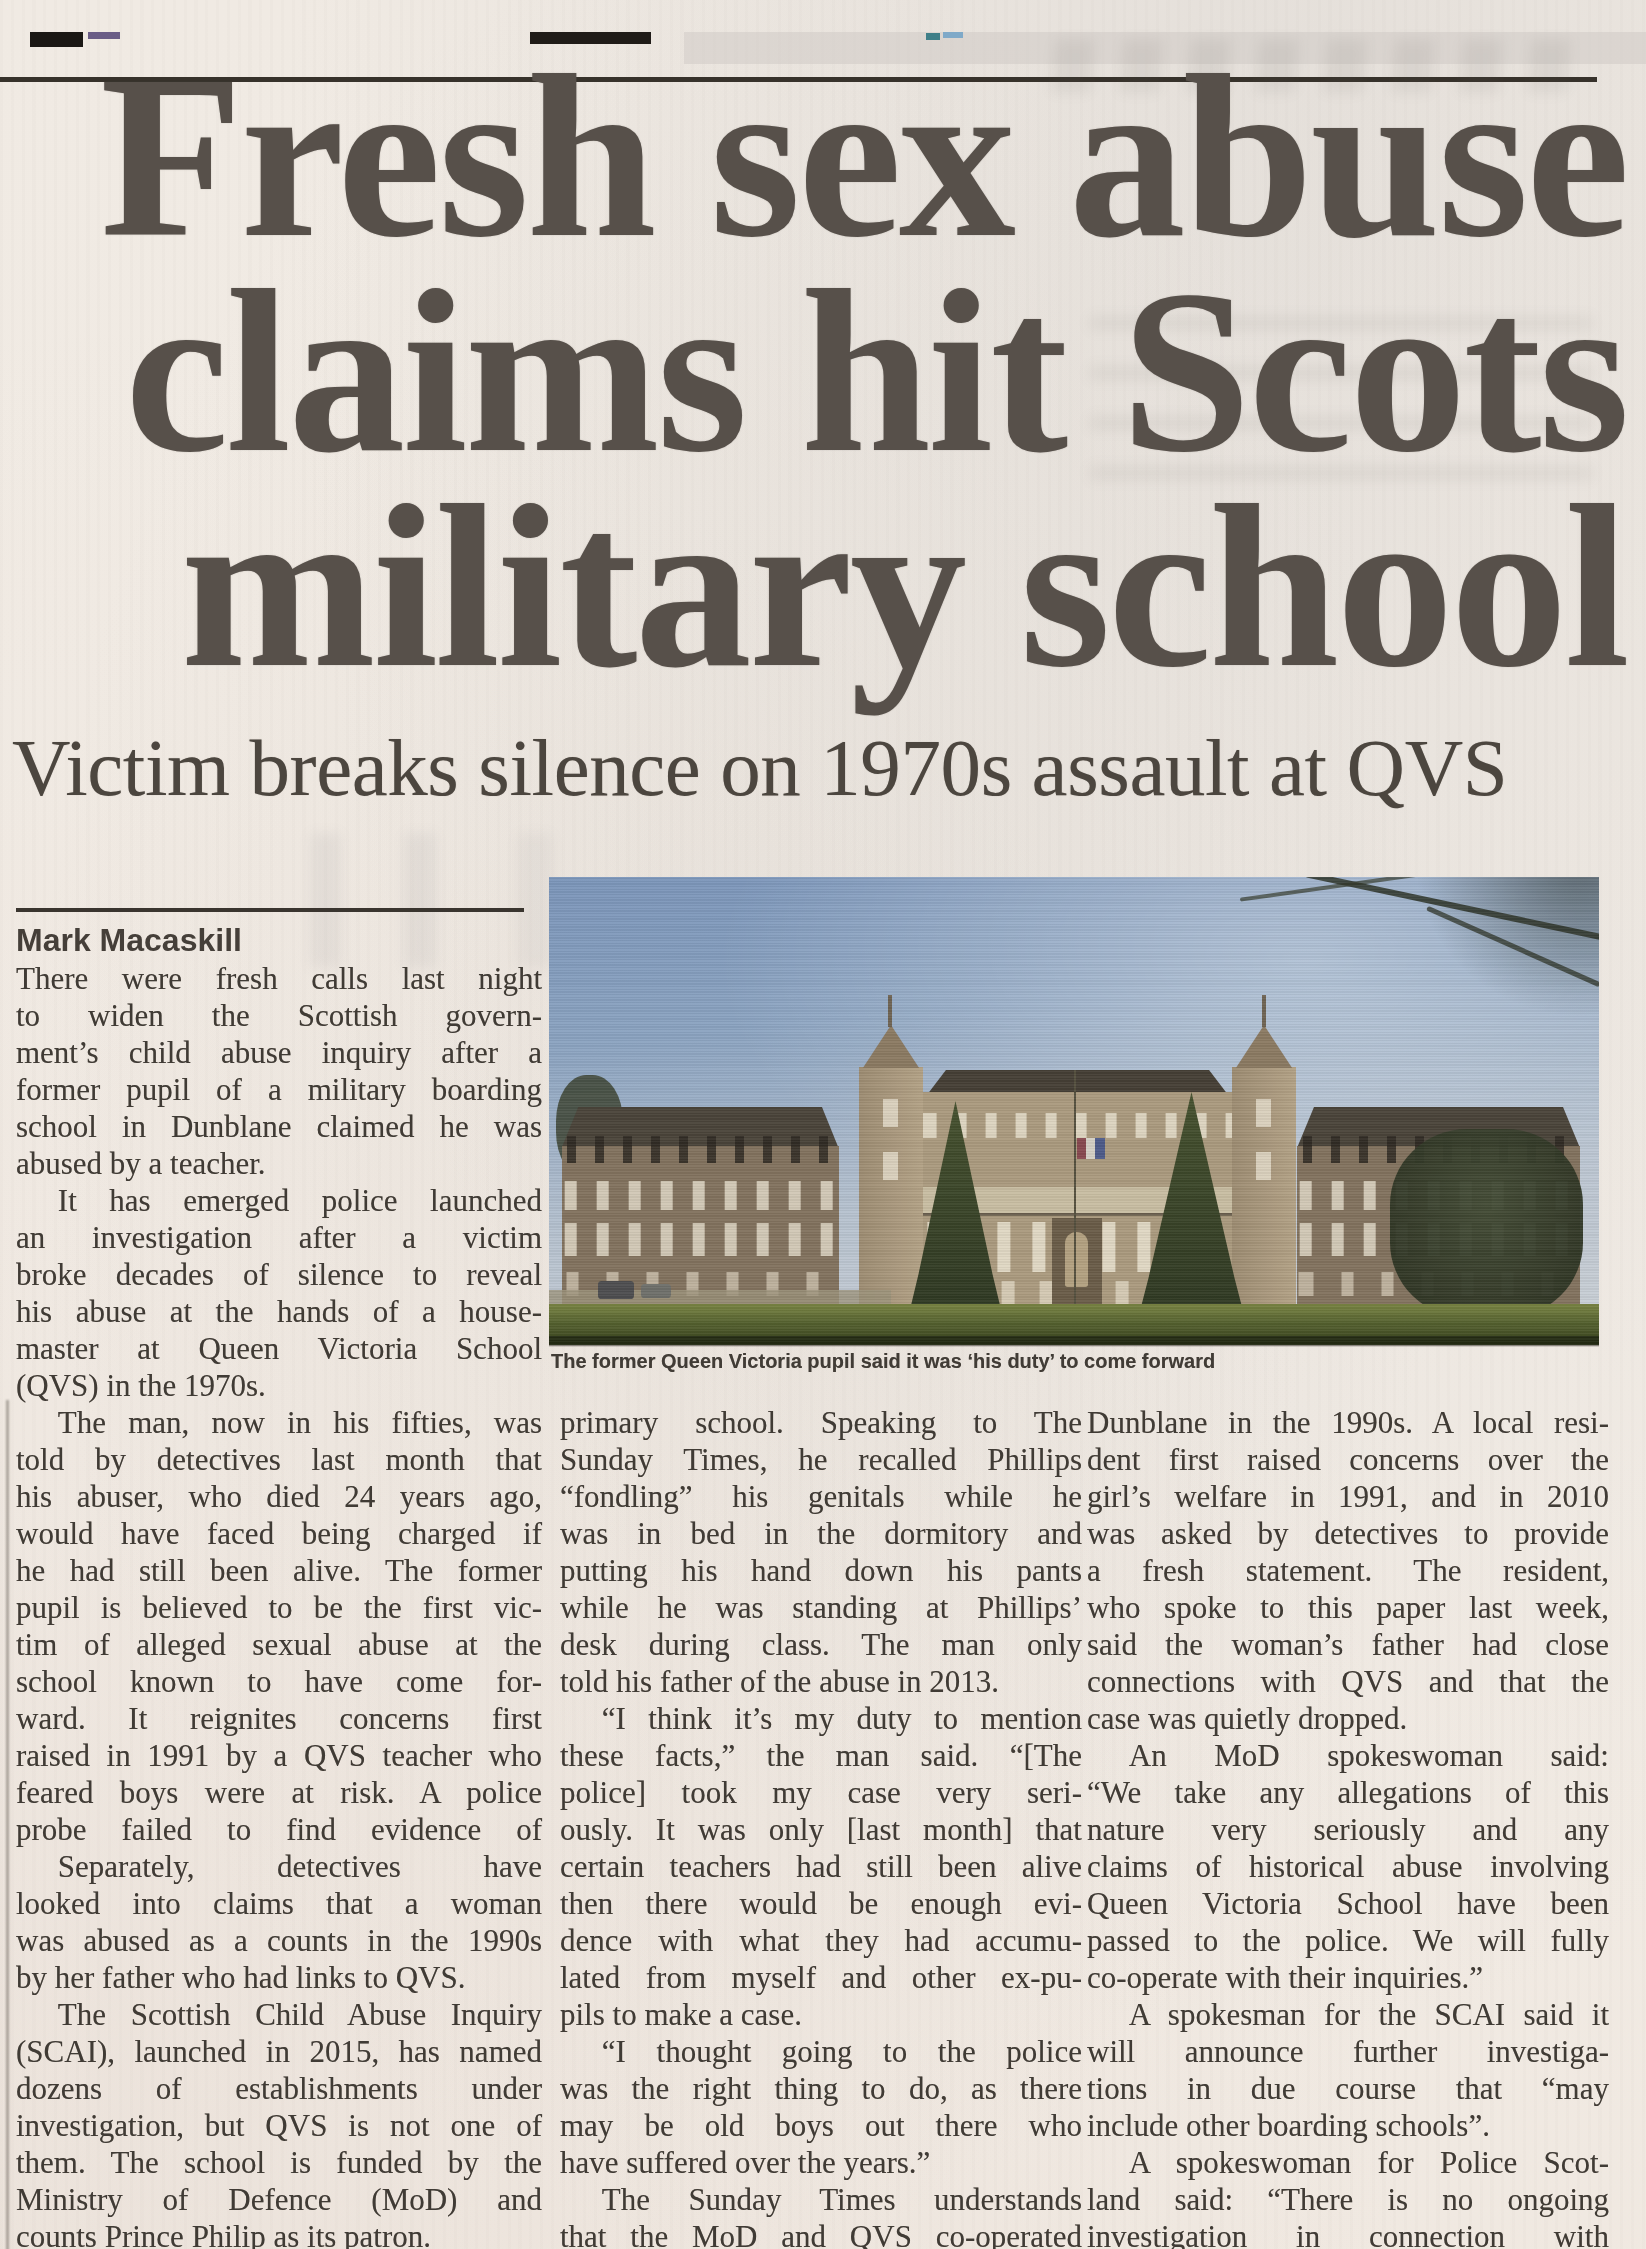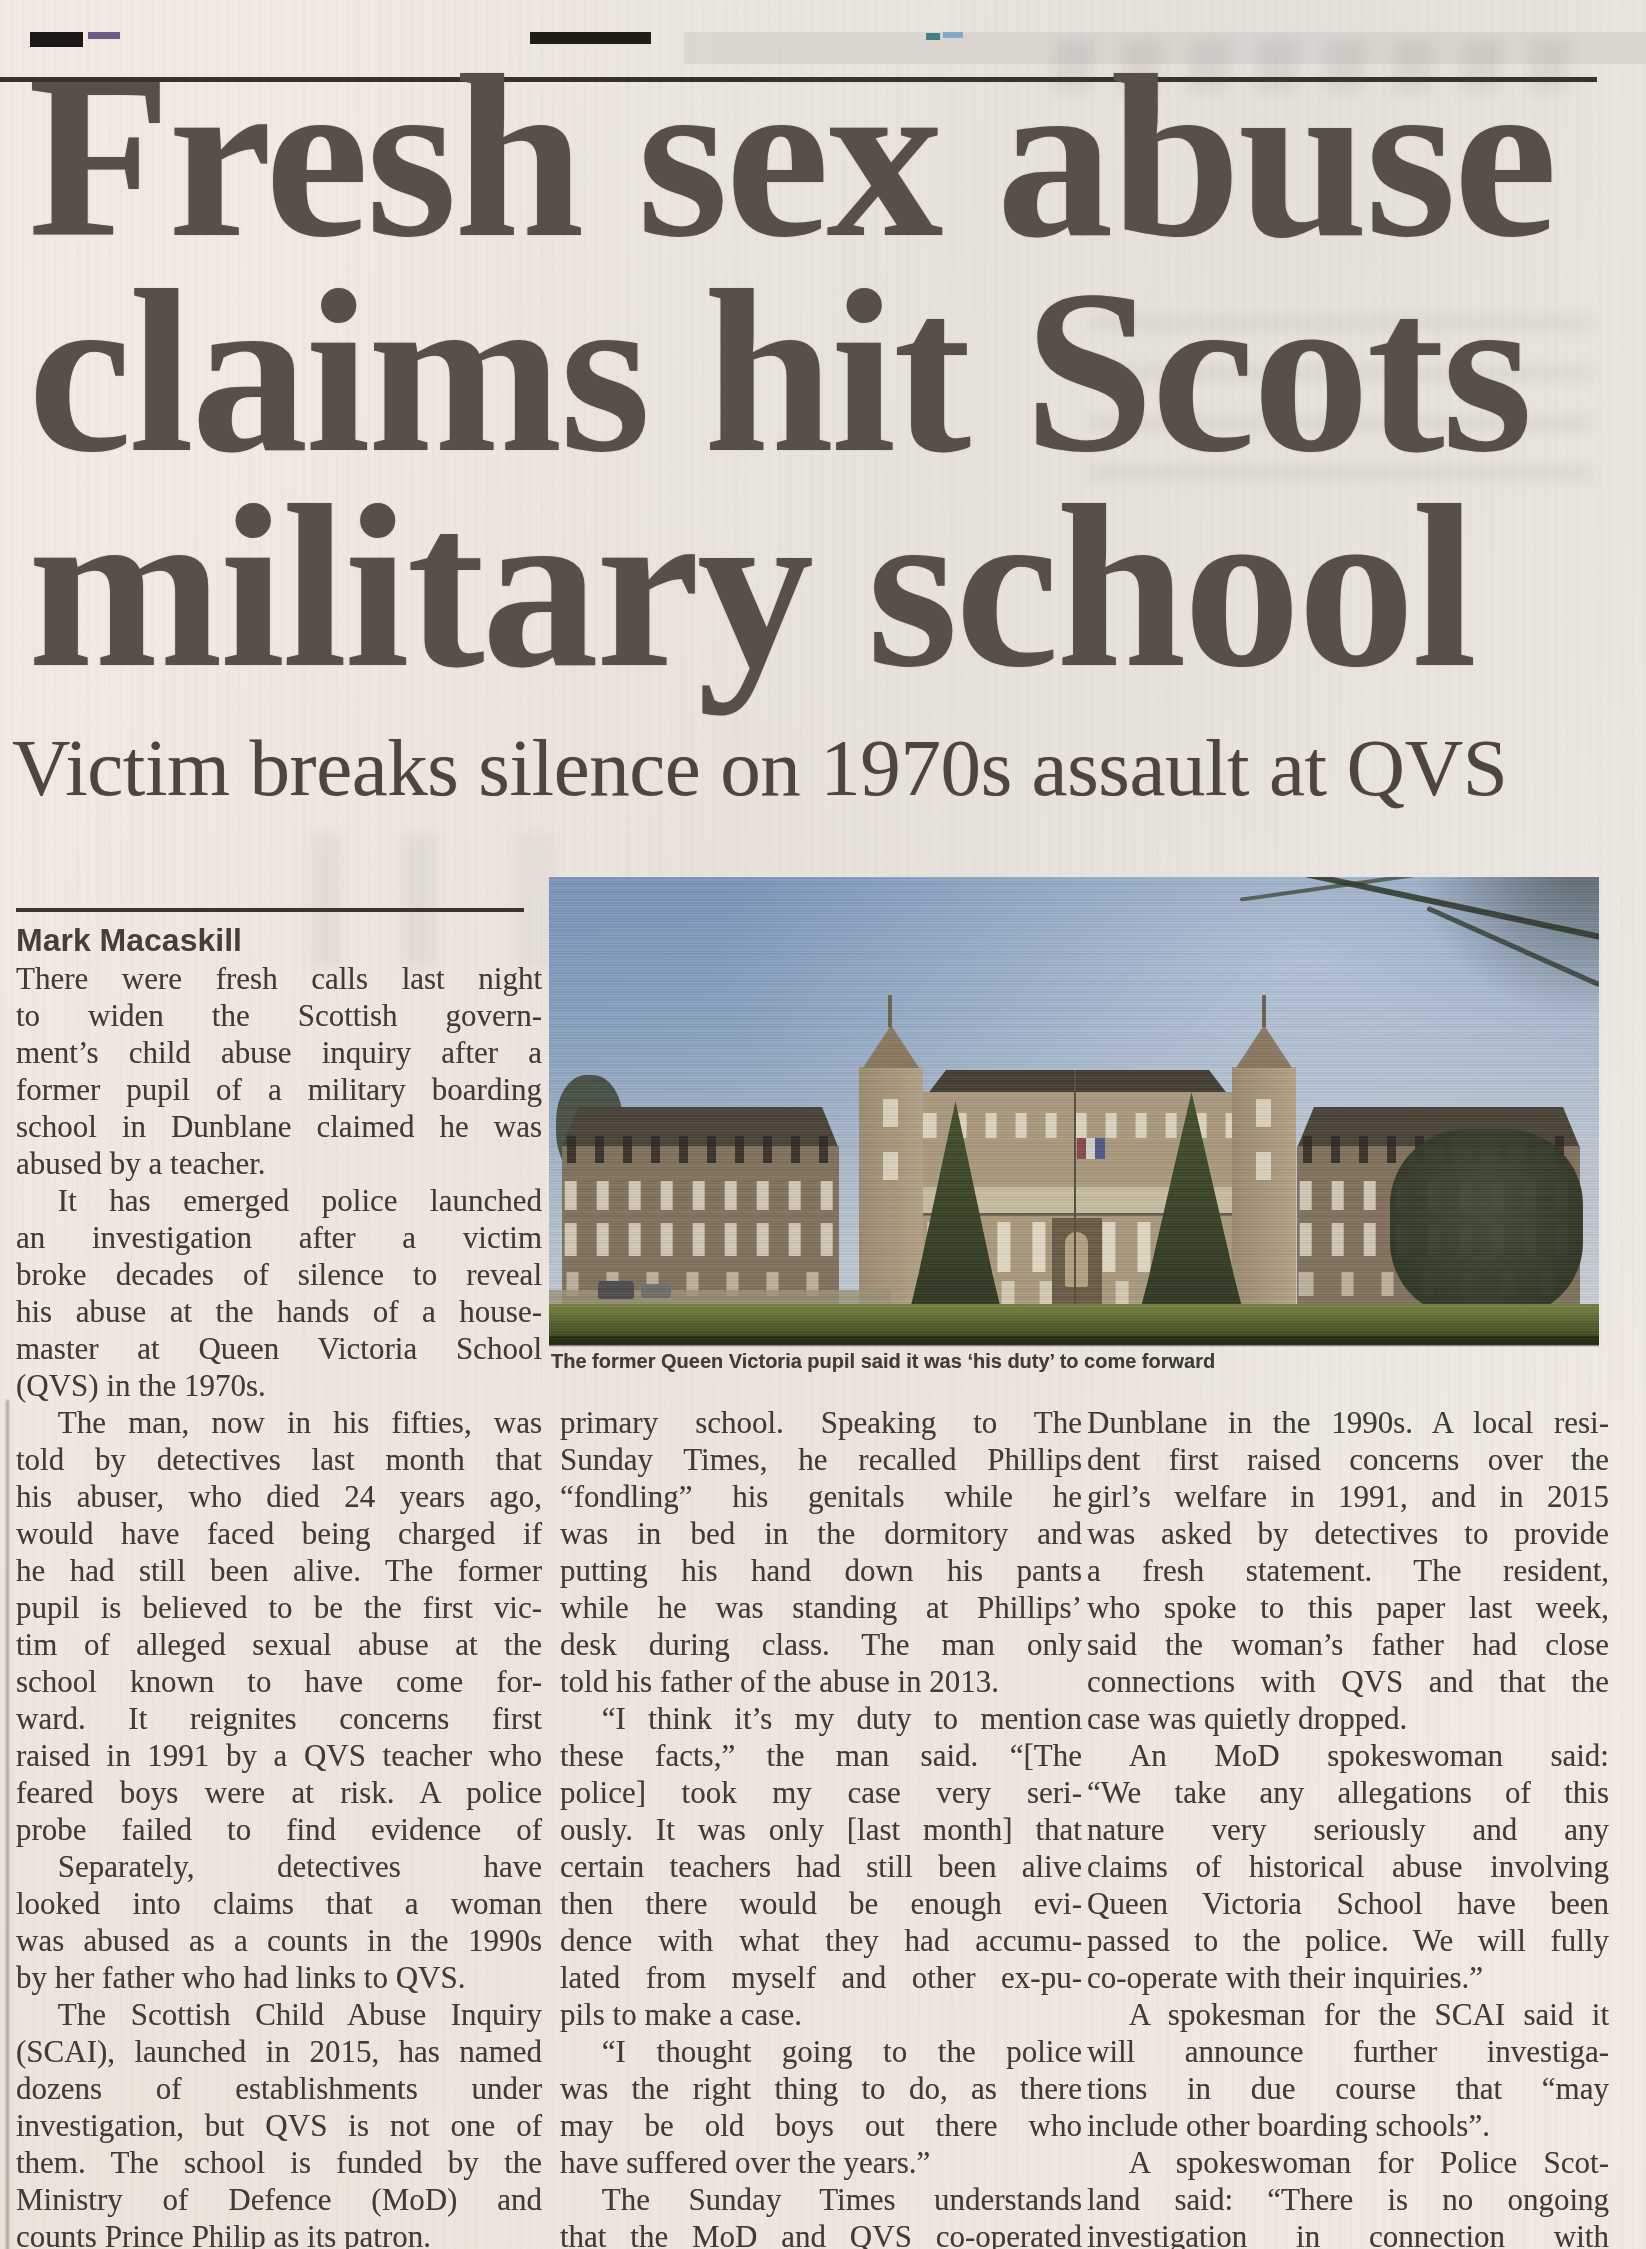--- a/index.html
+++ b/index.html
@@ -26,23 +26,23 @@
   .ghost{filter:blur(6.3px);pointer-events:none;}
   .ghost1{left:1053px;top:6.7px;width:531px;height:54px;opacity:.13;transform:skewX(-4deg);
     background:repeating-linear-gradient(90deg, rgba(90,85,80,.65) 0 40px, transparent 40px 68px);}
   .ghost2{left:1089px;top:283px;width:504px;height:193px;opacity:.12;
     background:repeating-linear-gradient(180deg, rgba(90,85,80,.6) 0 16px, transparent 16px 50px);}
   .ghost3{left:310px;top:801px;width:441px;height:135px;opacity:.14;
     background:linear-gradient(90deg, rgba(100,100,108,.55) 0 31.5px, transparent 31.5px 94px, rgba(100,100,108,.55) 94px 126px, transparent 126px 207px, rgba(100,100,108,.4) 207px 243px, transparent 243px);}
   .crease{left:6.3px;top:1368px;width:2.7px;height:1179px;background:rgba(60,53,45,.38);filter:blur(0.9px);}
 
   
-  .headline{left:28px;top:49px;width:1611px;font-weight:bold;font-size:234px;line-height:215px;
+  .headline{left:16px;top:49px;width:1611px;font-weight:bold;font-size:234px;line-height:215px;
     letter-spacing:-0.012em;color:#57504a;white-space:pre-line;
-    text-shadow:0 0 1.3px rgba(87,80,74,.35);}
+    text-shadow:0 0 1.3px rgba(87,80,74,.35);text-align:right;}
   .subhead{left:12px;top:724px;width:1615px;font-size:81px;line-height:1.1;color:#4c463f;
     letter-spacing:-0.005em;text-shadow:0 0 0.9px rgba(76,70,63,.3);}
   .byline-rule{left:16px;top:876px;width:508px;height:4px;background:#3a352f;}
   .byline{left:16px;top:890px;width:508px;font-family:"Liberation Sans","DejaVu Sans",sans-serif;
     font-weight:bold;font-size:32px;color:#453f39;}
 
   
   .col{width:522px;font-size:31px;line-height:37px;text-shadow:0 0 0.4px rgba(64,59,53,.4);}
   .col1{left:16px;top:928px;width:526px;}
   .col2{left:560px;top:1372px;}
@@ -241,21 +241,21 @@
       <div class="bline bindent">“I thought going to the police</div>
       <div class="bline">was the right thing to do, as there</div>
       <div class="bline">may be old boys out there who</div>
       <div class="bline blast">have suffered over the years.”</div>
       <div class="bline bindent">The Sunday Times understands</div>
       <div class="bline">that the MoD and QVS co-operated</div>
     </div>
   <div class="abs col col3">
       <div class="bline">Dunblane in the 1990s. A local resi-</div>
       <div class="bline">dent first raised concerns over the</div>
-      <div class="bline">girl’s welfare in 1991, and in 2015</div>
+      <div class="bline">girl’s welfare in 1991, and in 2010</div>
       <div class="bline">was asked by detectives to provide</div>
       <div class="bline">a fresh statement. The resident,</div>
       <div class="bline">who spoke to this paper last week,</div>
       <div class="bline">said the woman’s father had close</div>
       <div class="bline">connections with QVS and that the</div>
       <div class="bline blast">case was quietly dropped.</div>
       <div class="bline bindent">An MoD spokeswoman said:</div>
       <div class="bline">“We take any allegations of this</div>
       <div class="bline">nature very seriously and any</div>
       <div class="bline">claims of historical abuse involving</div>

